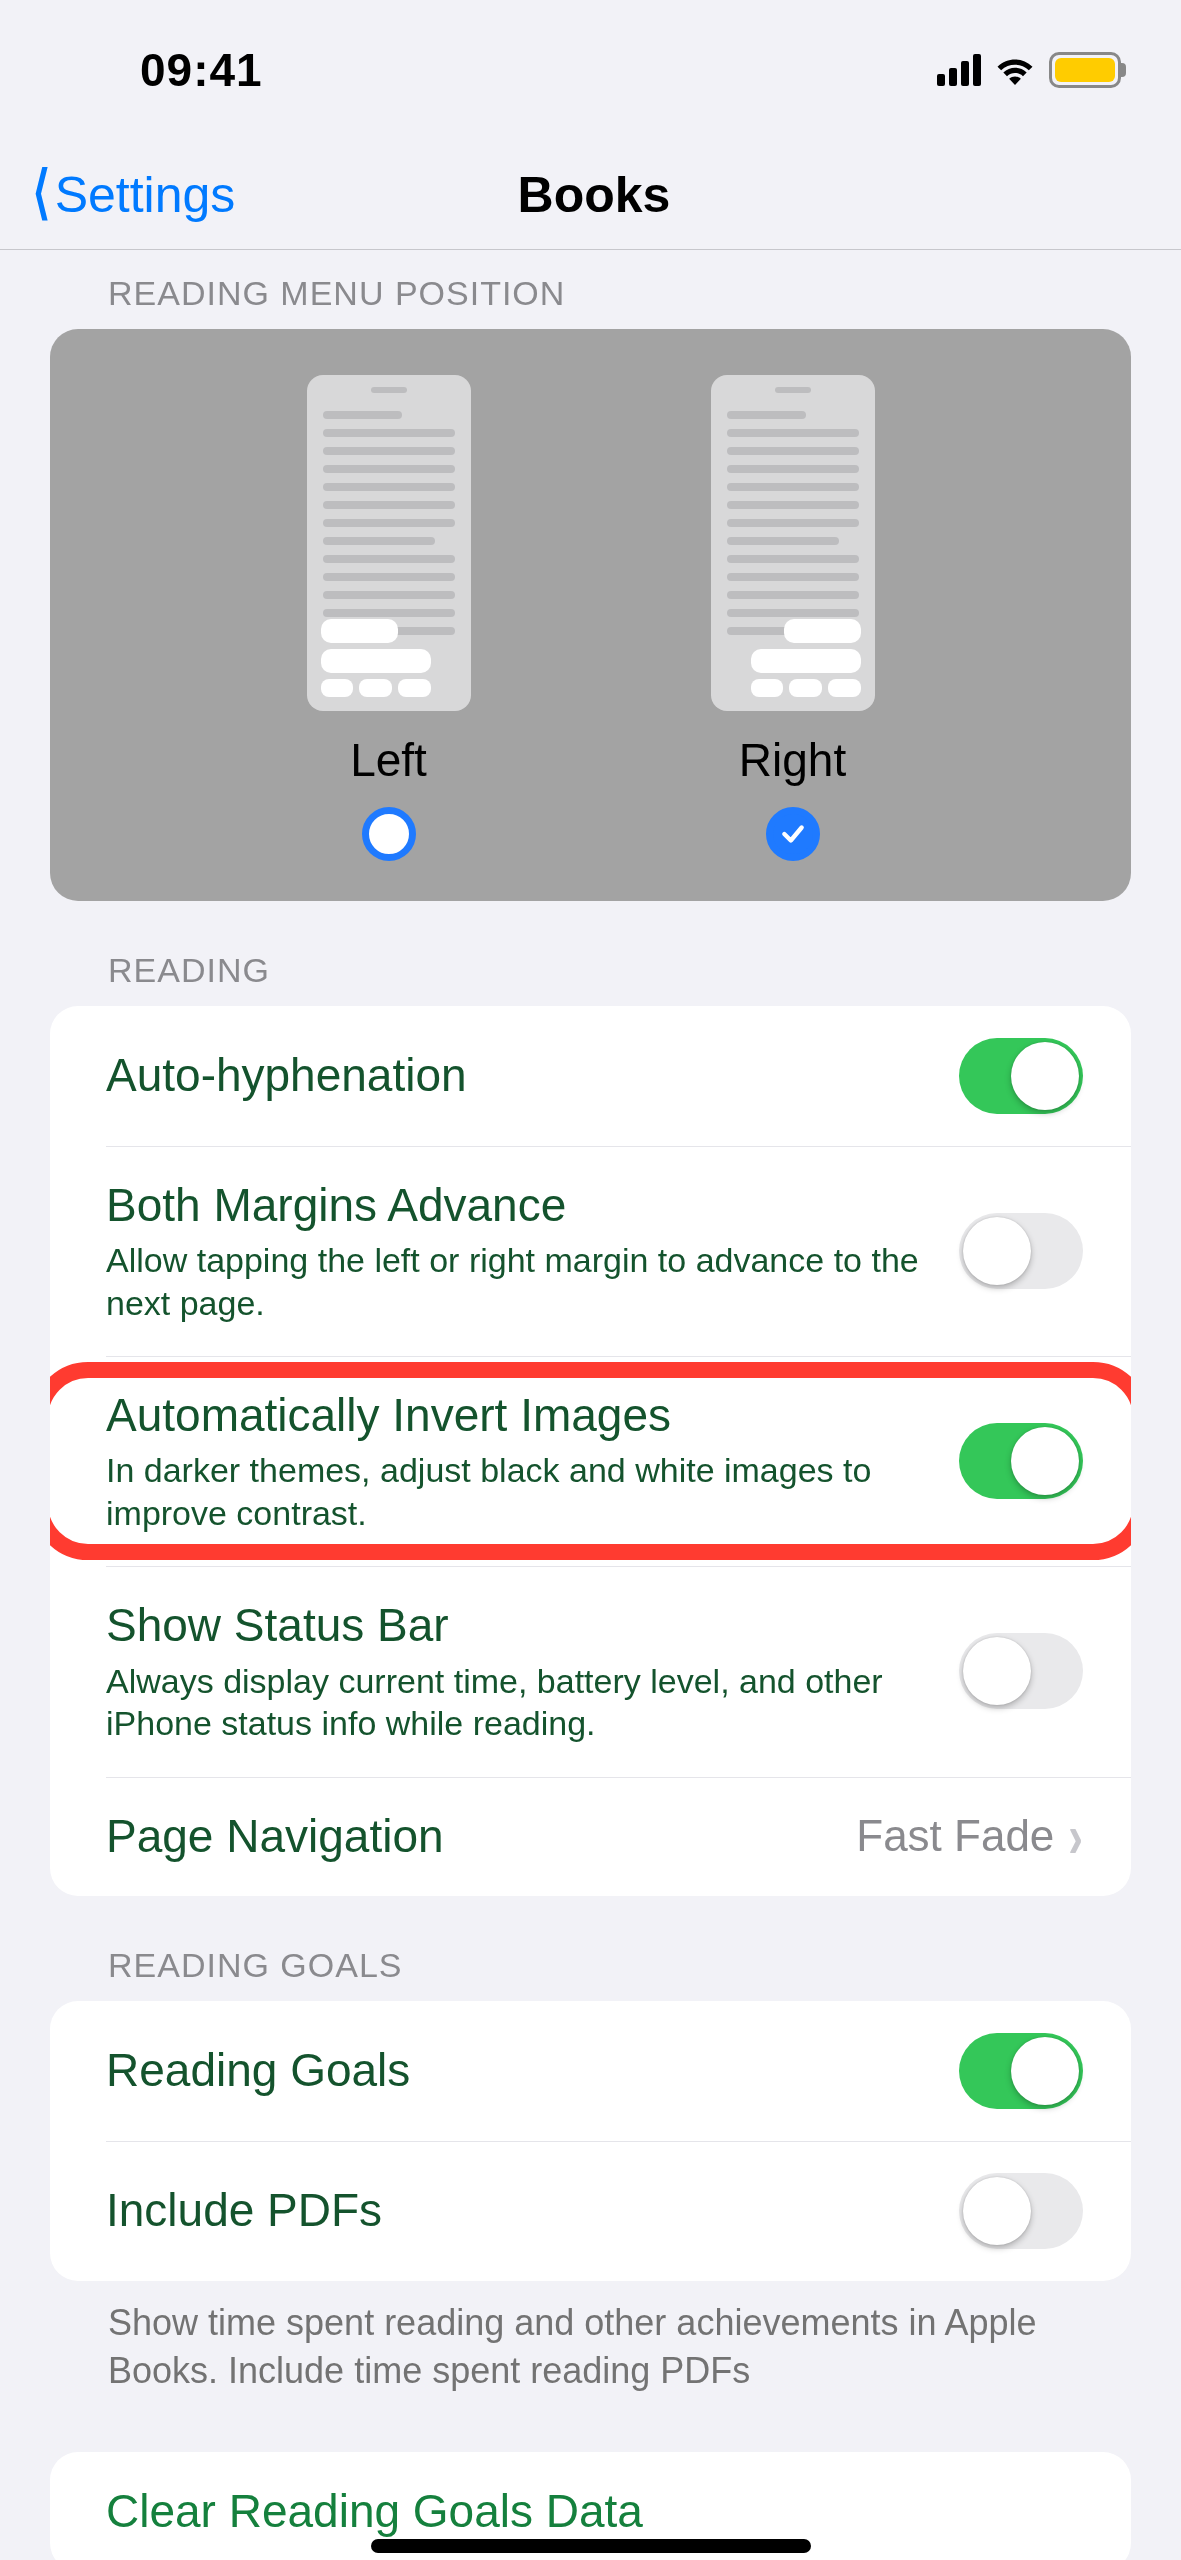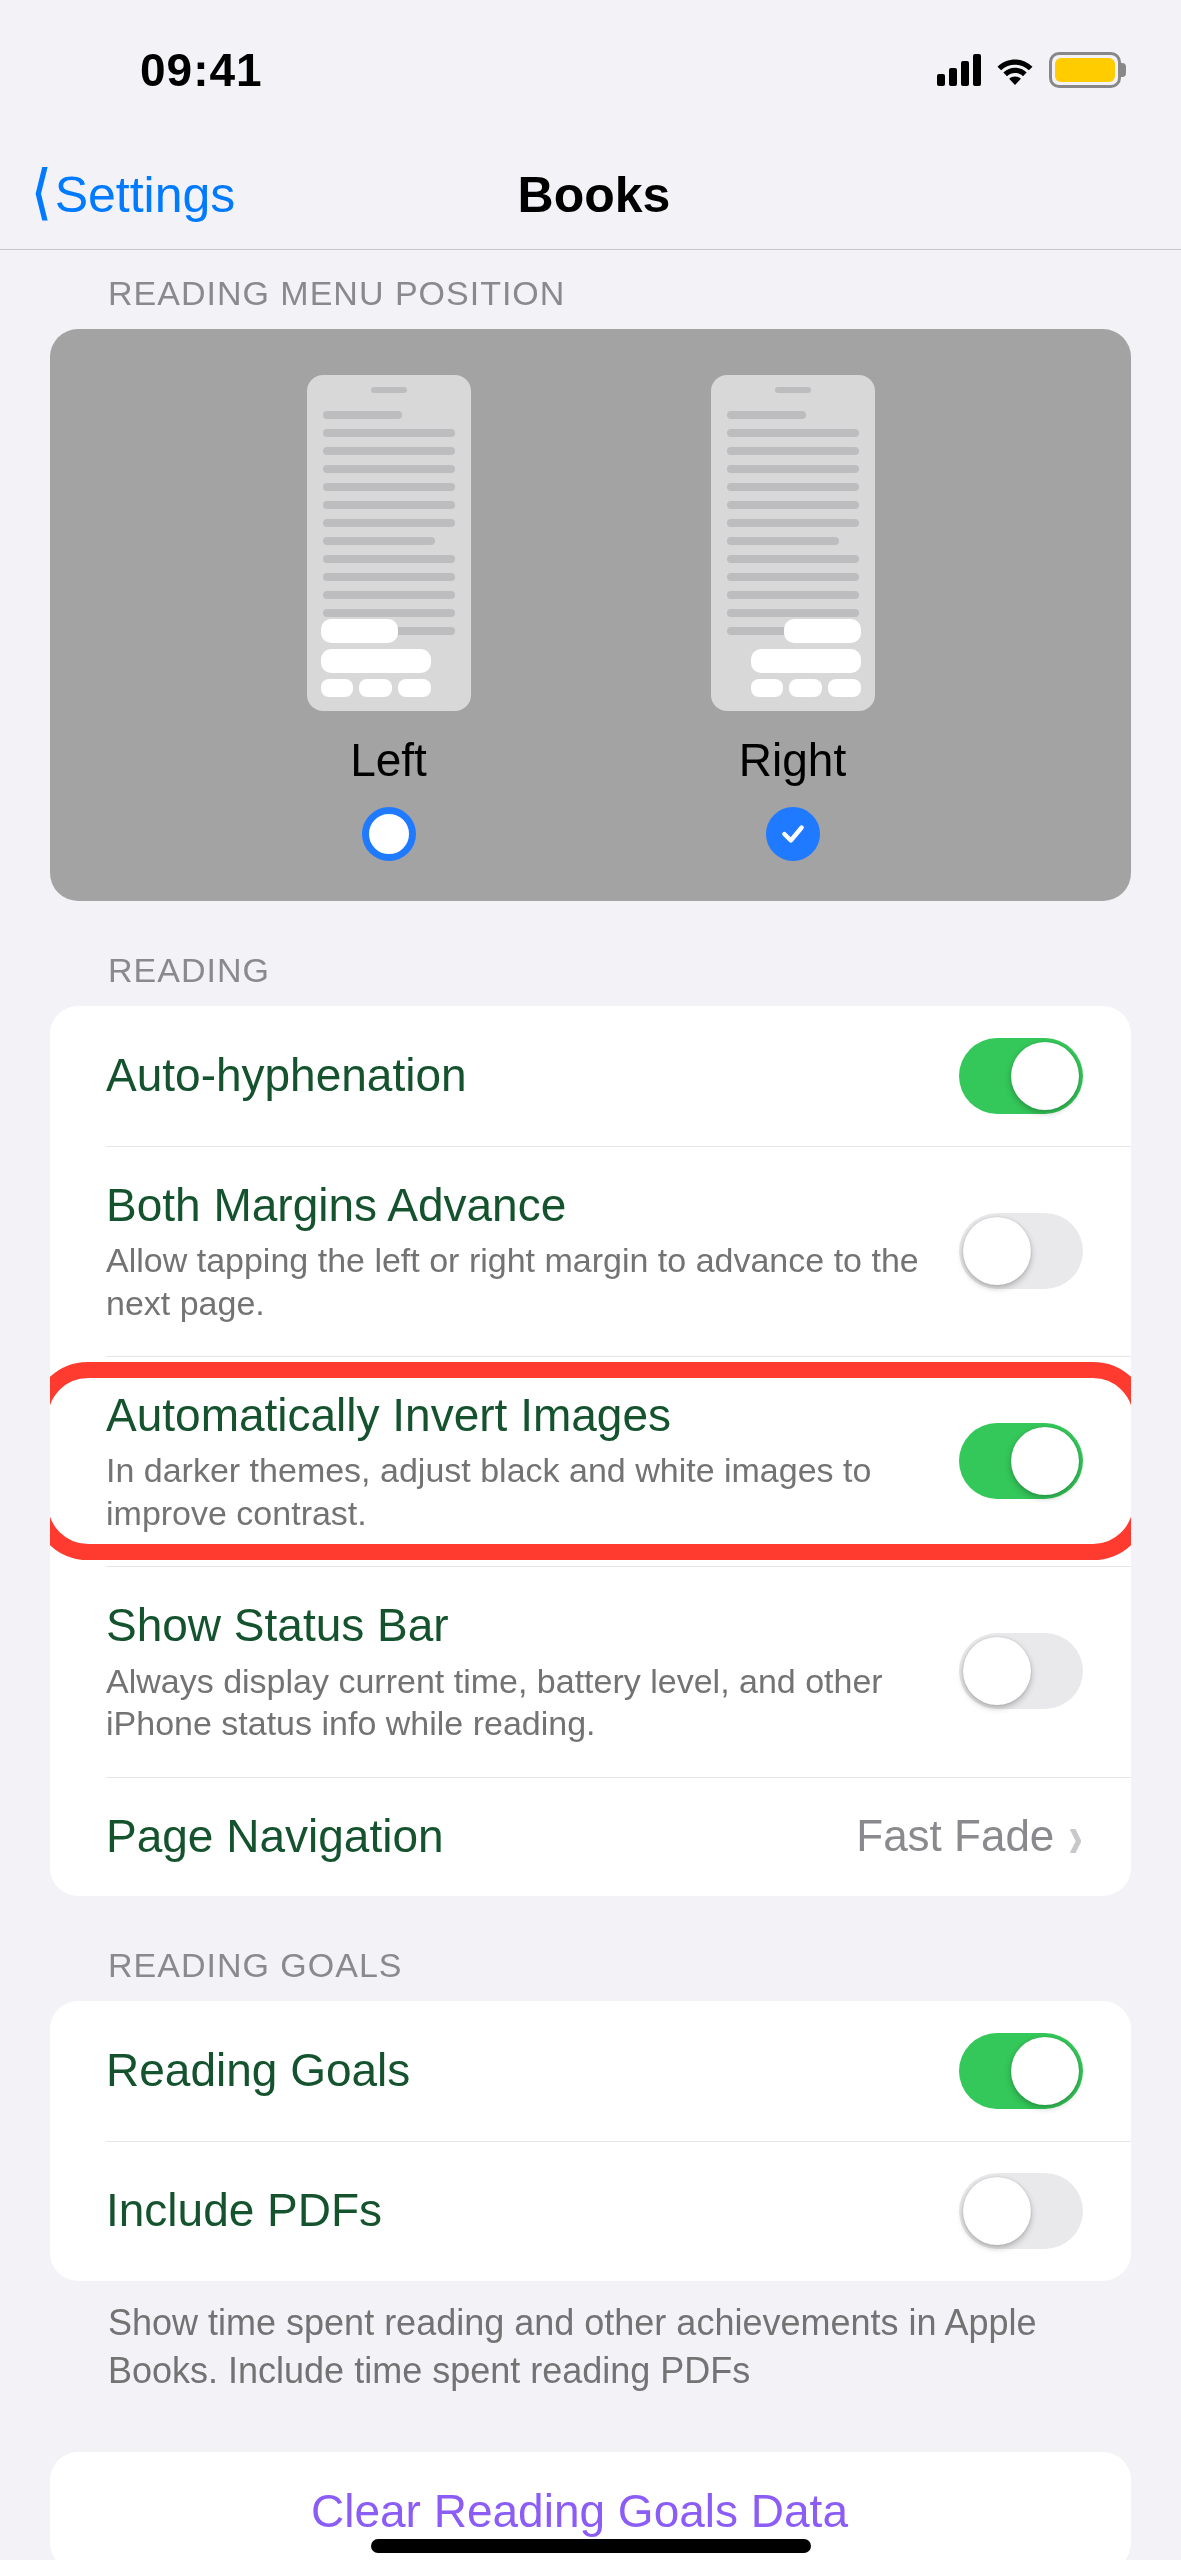--- a/index.html
+++ b/index.html
@@ -112,31 +112,31 @@
   }
   .row + .row::before {
     content:"";
     position:absolute;
     top:0; left:56px; right:0;
     height:1px; background:#e5e5ea;
   }
   .row-main { flex:1; min-width:0; padding-right: 30px; }
   .row-title { font-size: 46px; font-weight:400; color:#14532d; line-height:1.2; }
   .row-sub {
-    font-size: 34px; color:#737373; line-height:1.25;
+    font-size: 34px; color:#14532d; line-height:1.25;
     margin-top: 6px;
   }
   .row-detail {
     font-size: 44px; color:#8a8a8e; margin-right: 14px;
   }
   .chevron-right {
     color:#c7c7cc; font-size:44px; font-weight:600;
     transform: scaleY(1.4);
   }
-  .row-link .row-title { color:#8b5cf6;text-align:center; }
+  .row-link .row-title { color:#15803d; }
   .group-footer {
     font-size: 36px; color:#737373;
     padding: 18px 60px 0 108px;
     line-height:1.35;
   }
 
   
   .toggle {
     width: 124px; height: 76px; border-radius: 38px;
     background:#e9e9eb; position:relative; flex-shrink:0;

